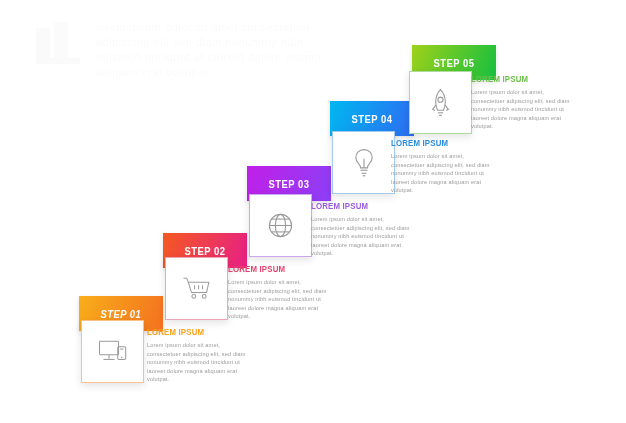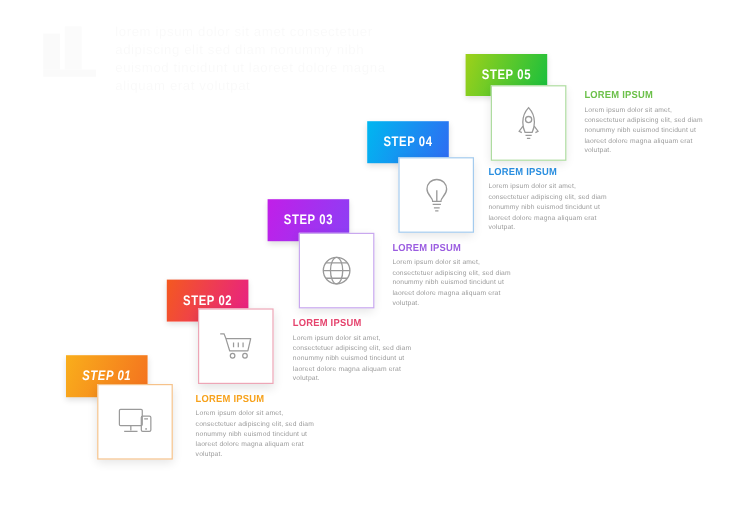--- a/index.html
+++ b/index.html
@@ -19,40 +19,41 @@
   .watermark-text{
     position:absolute;left:96px;top:20px;width:230px;height:110px;
     opacity:0.018;pointer-events:none;
     font-size:11px;line-height:15px;color:#000;letter-spacing:.5px;
   }
 
   .step{position:absolute;}
 
   
   .tag{
-    position:absolute;width:68px;height:35px;
+    position:absolute;width:84px;height:35px;
     display:flex;align-items:center;justify-content:center;
     box-shadow:0 2px 5px rgba(0,0,0,.13);
+    margin-left:24px;
   }
   .tag span{
     color:#fff;font-weight:bold;font-size:11.5px;letter-spacing:.6px;
     transform:scaleX(.82);transform-origin:center;white-space:nowrap;
   }
 
   
   .card{
     position:absolute;width:61px;height:61px;background:#fff;
     border:1px solid #e8e8e8;
     display:flex;align-items:center;justify-content:center;
     box-shadow:0 3px 8px rgba(0,0,0,.11);
   }
   .card svg{display:block;}
 
   
-  .desc{position:absolute;width:106px;padding-left:16px;}
+  .desc{position:absolute;width:106px;}
   .desc h3{
     margin:0 0 4px 0;font-size:8.5px;font-weight:bold;letter-spacing:.2px;
     transform:scaleX(.92);transform-origin:left center;white-space:nowrap;
   }
   .desc p{
     margin:0;font-size:5.6px;line-height:8.6px;color:#9b9b9b;
     letter-spacing:.15px;
   }
 </style>
 </head>

